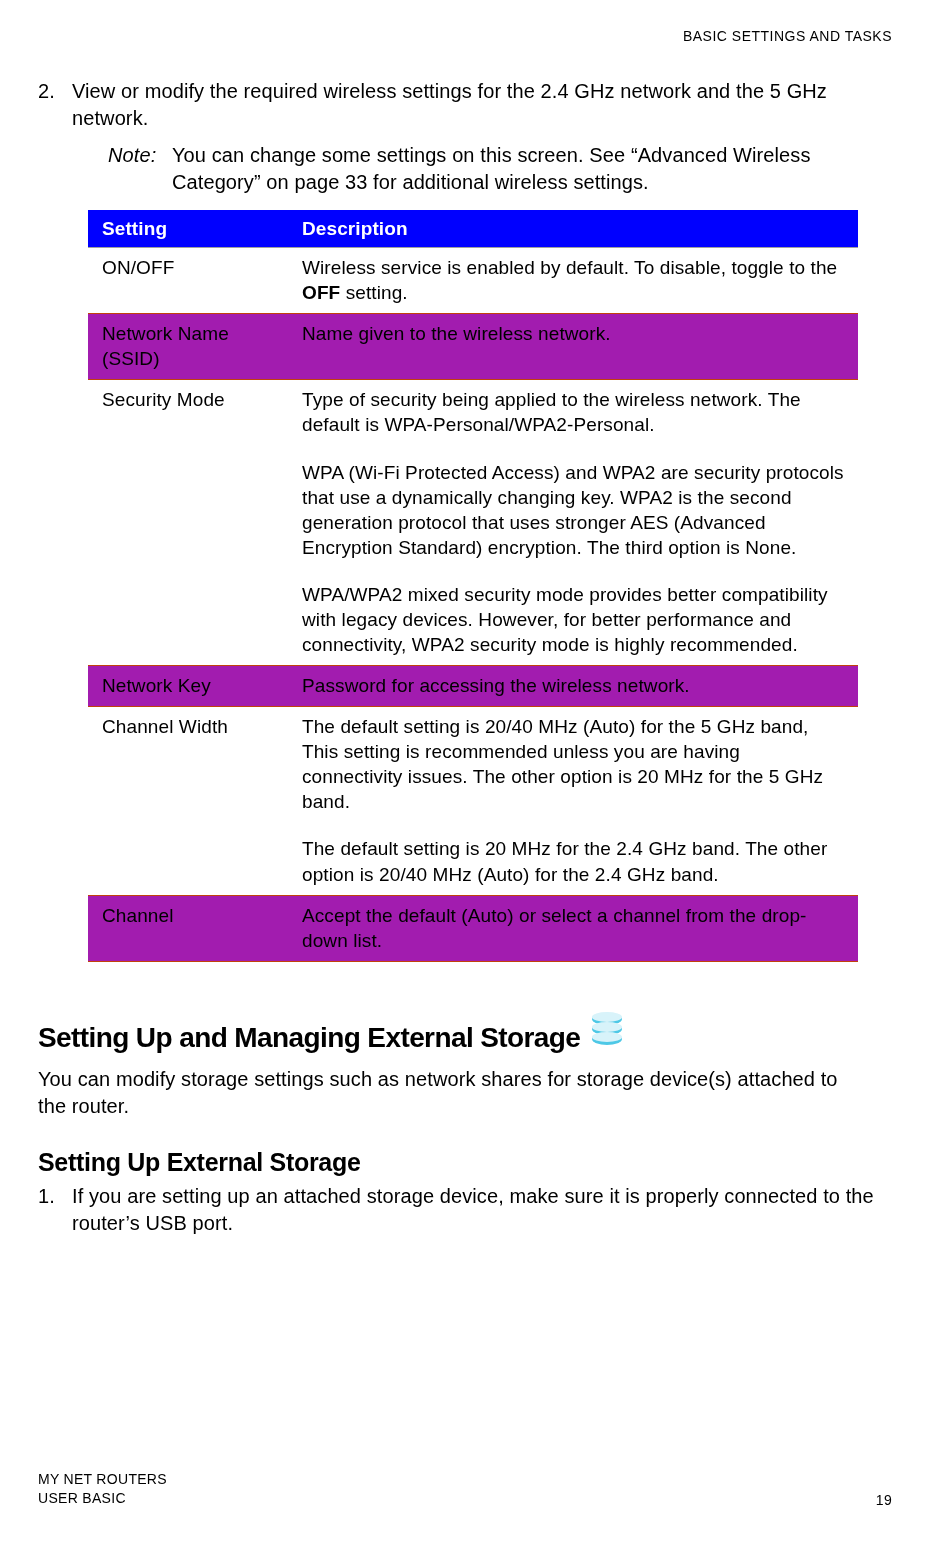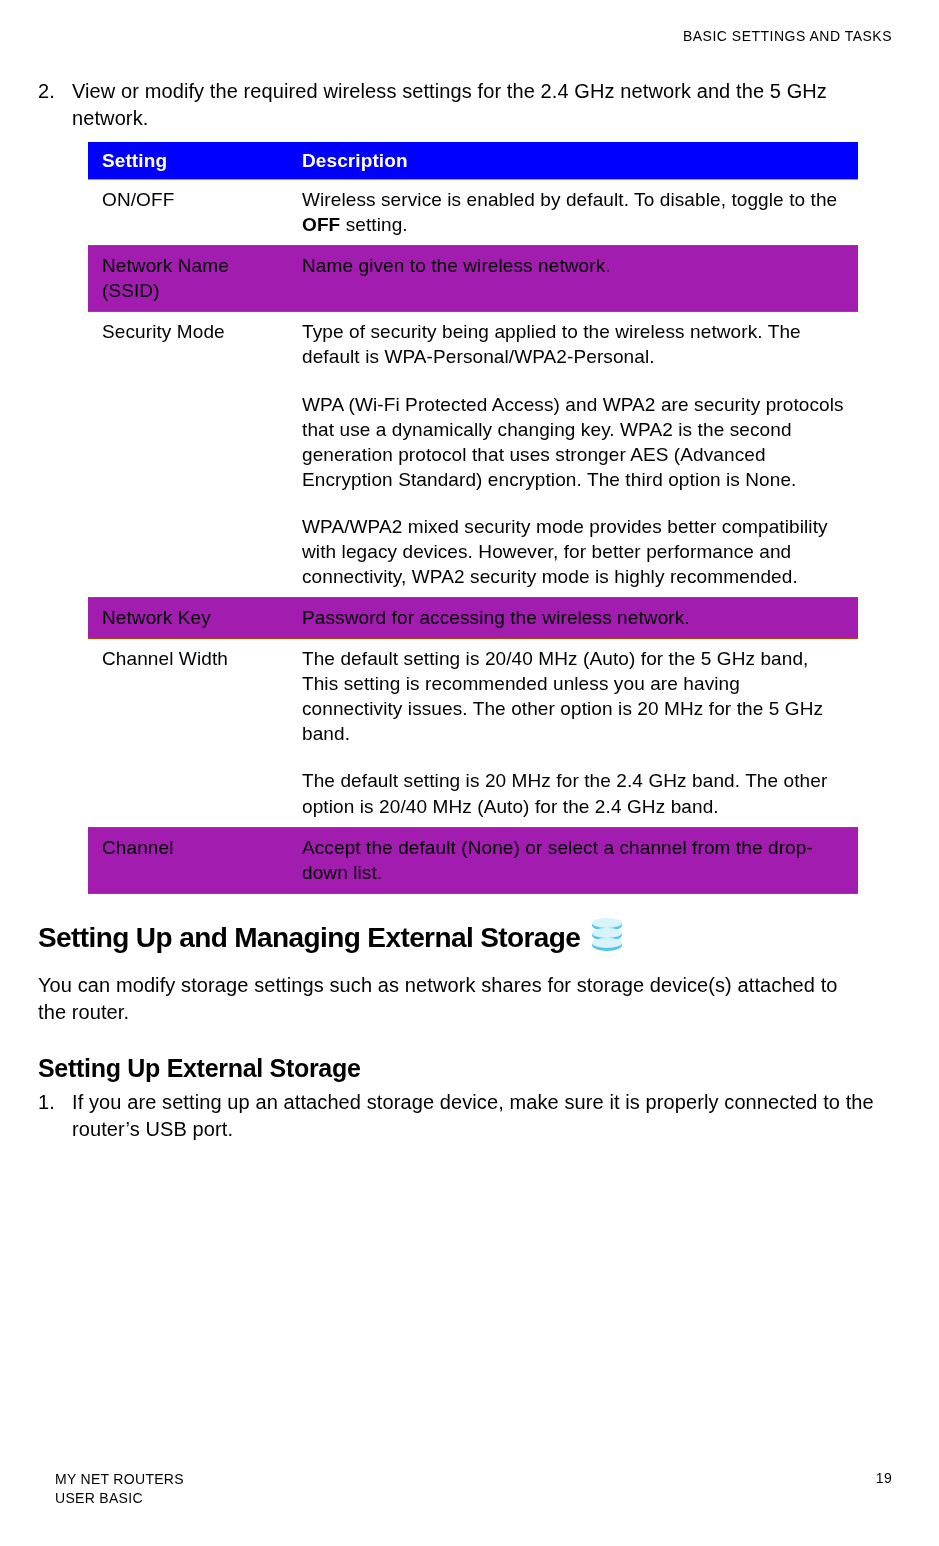--- a/index.html
+++ b/index.html
@@ -55,21 +55,21 @@
   }
   .note .note-body {
     flex: 1;
   }
   table.settings {
     border-collapse: collapse;
     width: 770px;
     margin-left: 50px;
     font-size: 19px;
     line-height: 1.32;
-    margin-bottom: 23px;
+    margin-bottom: 49px;
   }
   table.settings th {
     background: #0000ff;
     color: #fff;
     text-align: left;
     font-weight: 700;
     padding: 6px 10px 6px 14px;
     border-bottom: 1px solid #9f9f9f;
   }
   table.settings th.col1 { width: 172px; }
@@ -89,43 +89,44 @@
     margin-top: 22px;
   }
   .strong { font-weight: 700; }
 
   h2.section {
     font-size: 28px;
     font-weight: 700;
     letter-spacing: -0.6px;
     margin: 0 0 12px 0;
     display: flex;
-    align-items: center;
+    align-items: flex-end;
     gap: 8px;
   }
   .intro {
     font-size: 20px;
     line-height: 1.35;
     margin: 0 40px 28px 0;
   }
   h3.sub {
     font-size: 25px;
     font-weight: 700;
     letter-spacing: -0.3px;
     margin: 0 0 6px 0;
   }
   .footer {
     position: absolute;
-    left: 55px;
+    left: 38px;
     right: 38px;
     bottom: 38px;
     font-size: 14px;
     letter-spacing: 0.3px;
     display: flex;
     justify-content: space-between;
+    align-items: flex-end;
   }
   .footer .left {
     line-height: 1.35;
   }
   .storage-icon {
     display: inline-block;
     vertical-align: middle;
   }
 </style>
 </head>
@@ -133,20 +134,24 @@
 
 <div class="page">
 
   <div class="running-head">BASIC SETTINGS AND TASKS</div>
 
   <div class="step">
     <div class="num">2.</div>
     <div class="body">View or modify the required wireless settings for the 2.4 GHz network and the 5 GHz network.</div>
   </div>
 
+  <div class="note">
+    <div class="note-label">Note:</div>
+    <div class="note-body">You can change some settings on this screen. See “Advanced Wireless Category” on page 33 for additional wireless settings.</div>
+  </div>
 
   <table class="settings">
     <thead>
       <tr>
         <th class="col1">Setting</th>
         <th>Description</th>
       </tr>
     </thead>
     <tbody>
       <tr>
@@ -178,21 +183,21 @@
       <tr>
         <td class="c1">Channel Width</td>
         <td class="c2">
           <div class="para">The default setting is 20/40 MHz (Auto) for the 5 GHz band, This setting is recommended unless you are having connectivity issues. The other option is 20 MHz for the 5 GHz band.</div>
           <div class="para">The default setting is 20 MHz for the 2.4 GHz band. The other option is 20/40 MHz (Auto) for the 2.4 GHz band.</div>
         </td>
       </tr>
       <tr class="alt">
         <td class="c1">Channel</td>
         <td class="c2">
-          <div class="para">Accept the default (None) or select a channel from the drop-down list.</div>
+          <div class="para">Accept the default (Auto) or select a channel from the drop-down list.</div>
         </td>
       </tr>
     </tbody>
   </table>
 
   <h2 class="section">
     <span>Setting Up and Managing External Storage</span>
     <span class="storage-icon">
       <svg width="38" height="36" viewBox="0 0 38 36">
         <ellipse cx="19" cy="8" rx="15" ry="6" fill="#4ec8e6"></ellipse>

